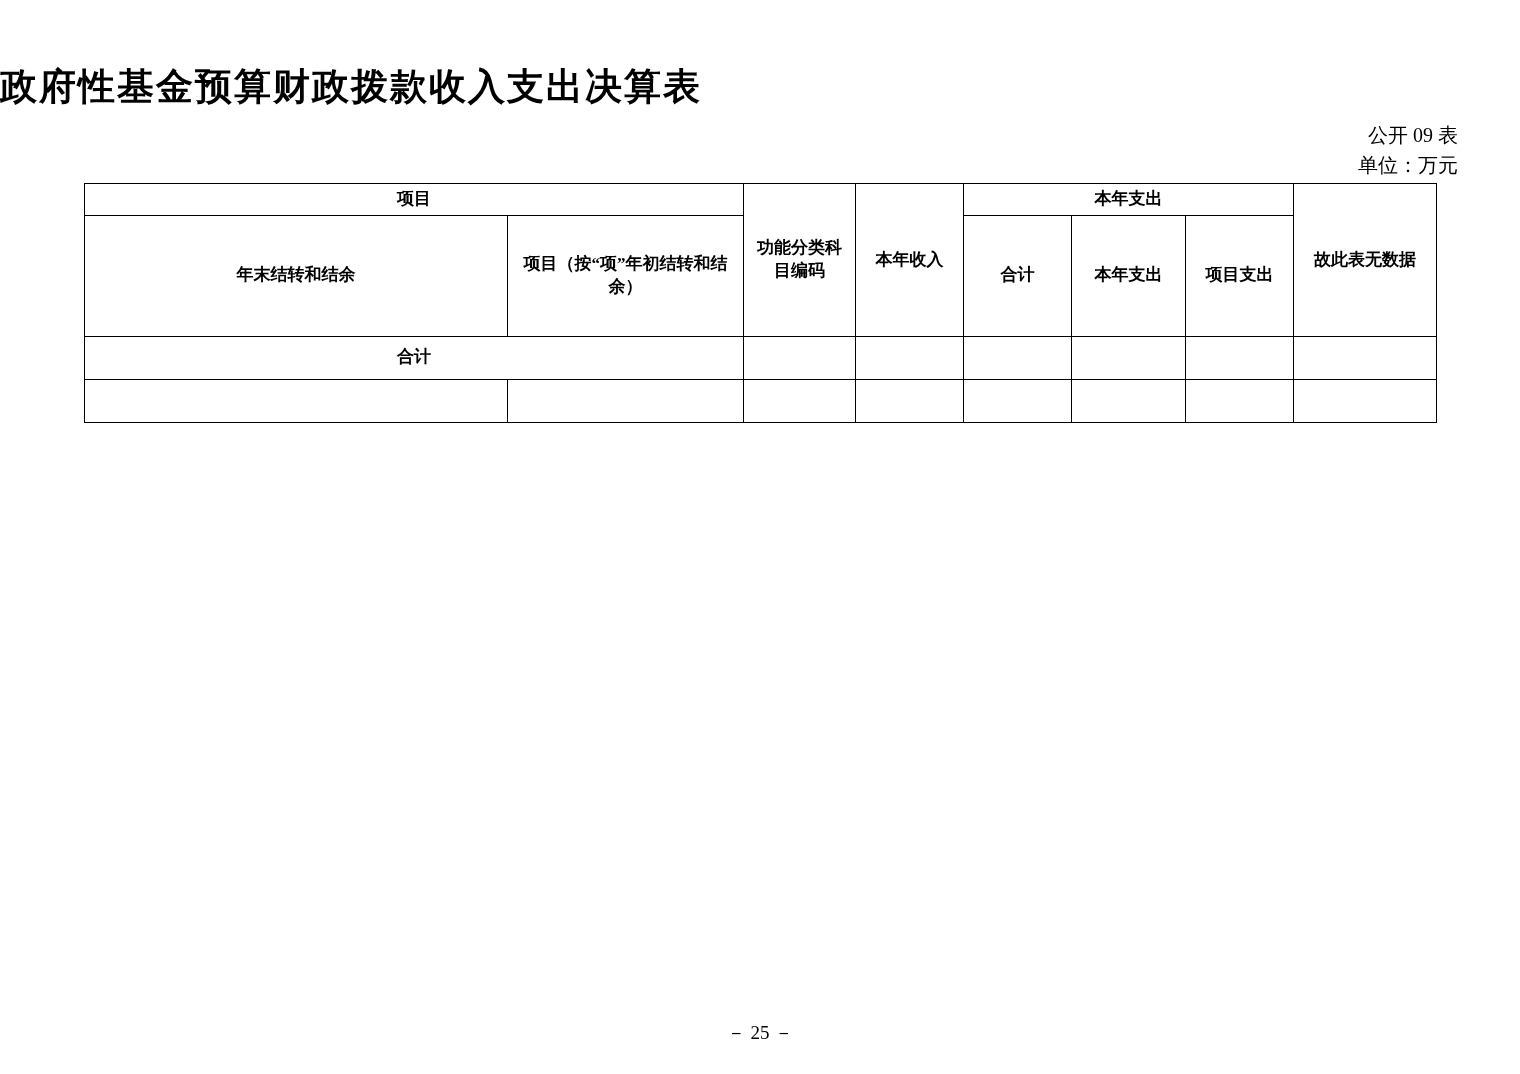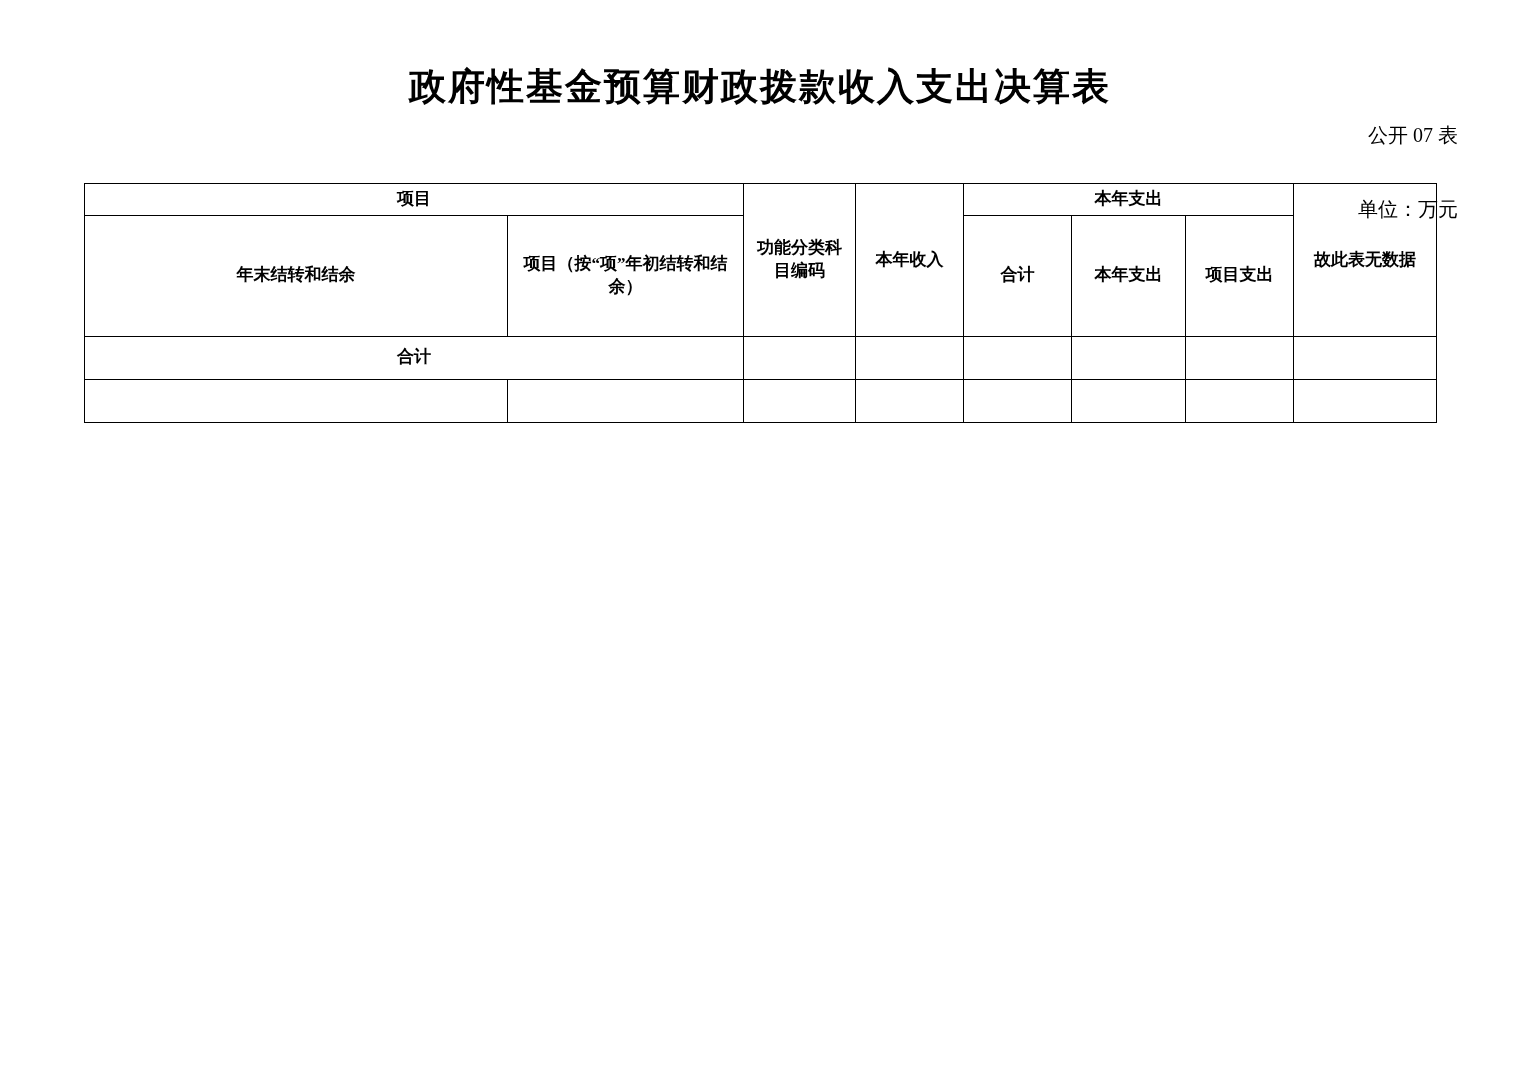--- a/index.html
+++ b/index.html
@@ -18,21 +18,21 @@
     position: relative;
     width: 1520px;
     height: 1074px;
     box-sizing: border-box;
   }
   .doc-title {
     position: absolute;
     top: 62px;
     left: 0;
     width: 1520px;
-    text-align: center;
+    text-align: left;
     font-family: "DejaVu Serif", "Liberation Serif", serif;
     font-weight: bold;
     font-size: 37px;
     letter-spacing: 2px;
   }
   .form-code {
     position: absolute;
     top: 122px;
     right: 62px;
     font-size: 20px;
@@ -42,21 +42,20 @@
     position: absolute;
     top: 152px;
     left: 90px;
     font-size: 20px;
   }
   .unit-line {
     position: absolute;
     top: 152px;
     right: 62px;
     font-size: 20px;
-    margin-top: 44px;
   }
   table.budget {
     position: absolute;
     top: 183px;
     left: 84px;
     width: 1352px;
     border-collapse: collapse;
     table-layout: fixed;
   }
   table.budget td {
@@ -90,21 +89,21 @@
     font-family: "Liberation Serif", serif;
   }
 </style>
 </head>
 <body>
 
 <div class="page">
 
   <div class="doc-title">政府性基金预算财政拨款收入支出决算表</div>
 
-  <div class="form-code">公开 07 表</div>
+  <div class="form-code">公开 09 表</div>
 
 
   <div class="unit-line">单位：万元</div>
 
   <table class="budget">
     <colgroup>
       <col style="width:423px">
       <col style="width:236px">
       <col style="width:112px">
       <col style="width:108px">
@@ -144,14 +143,15 @@
         <td></td>
         <td></td>
         <td></td>
         <td></td>
         <td></td>
       </tr>
     </tbody>
   </table>
 
 
+  <div class="page-number">－ 25 －</div>
 
 </div>
 
 </body></html>

